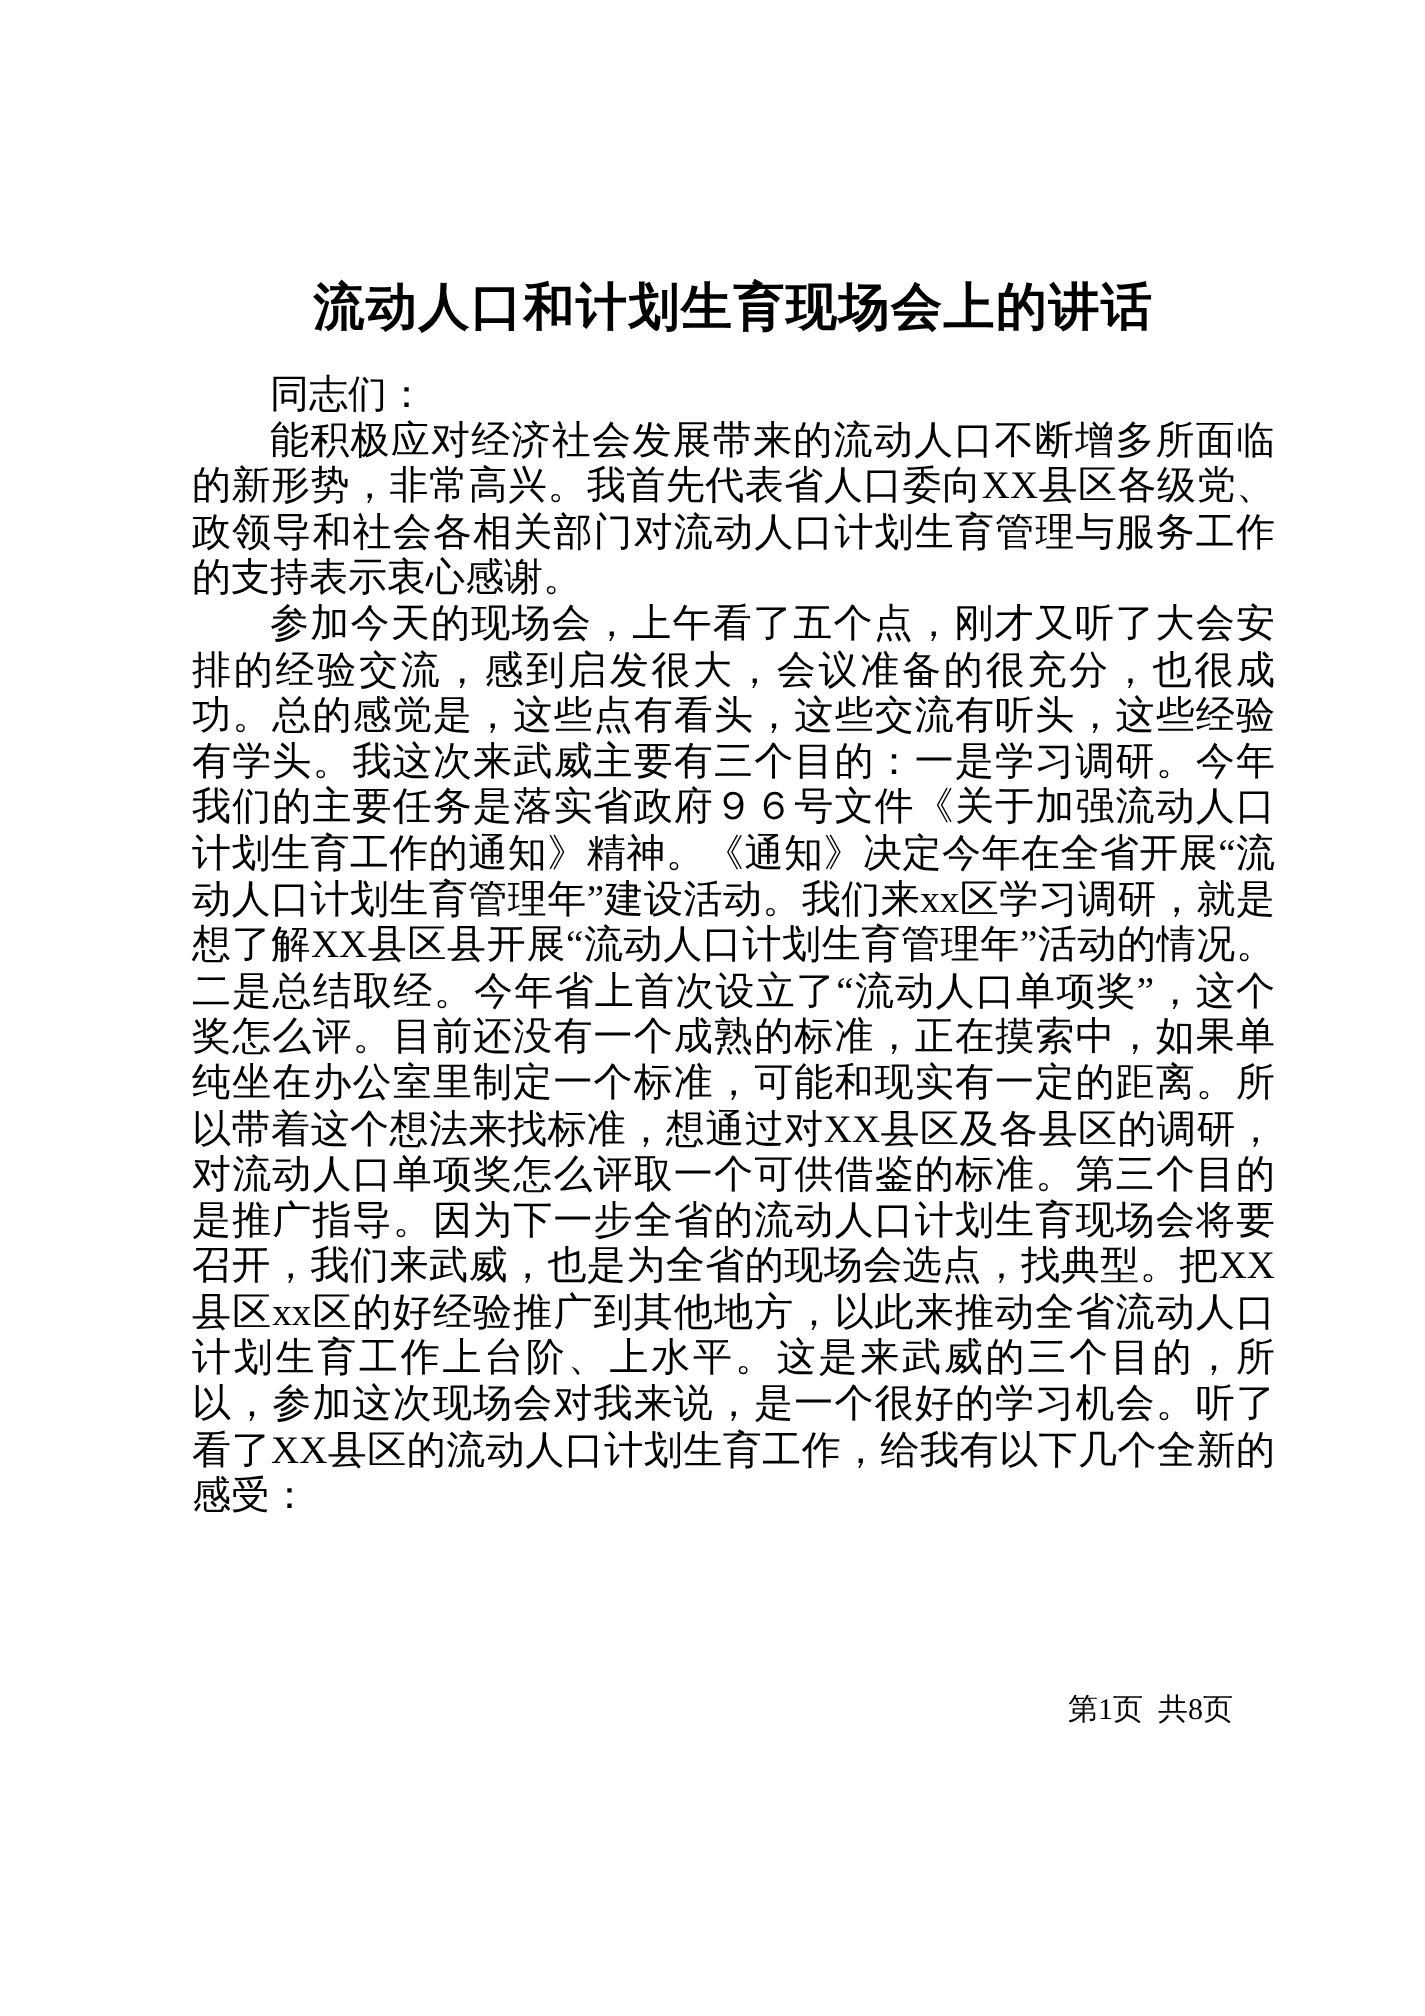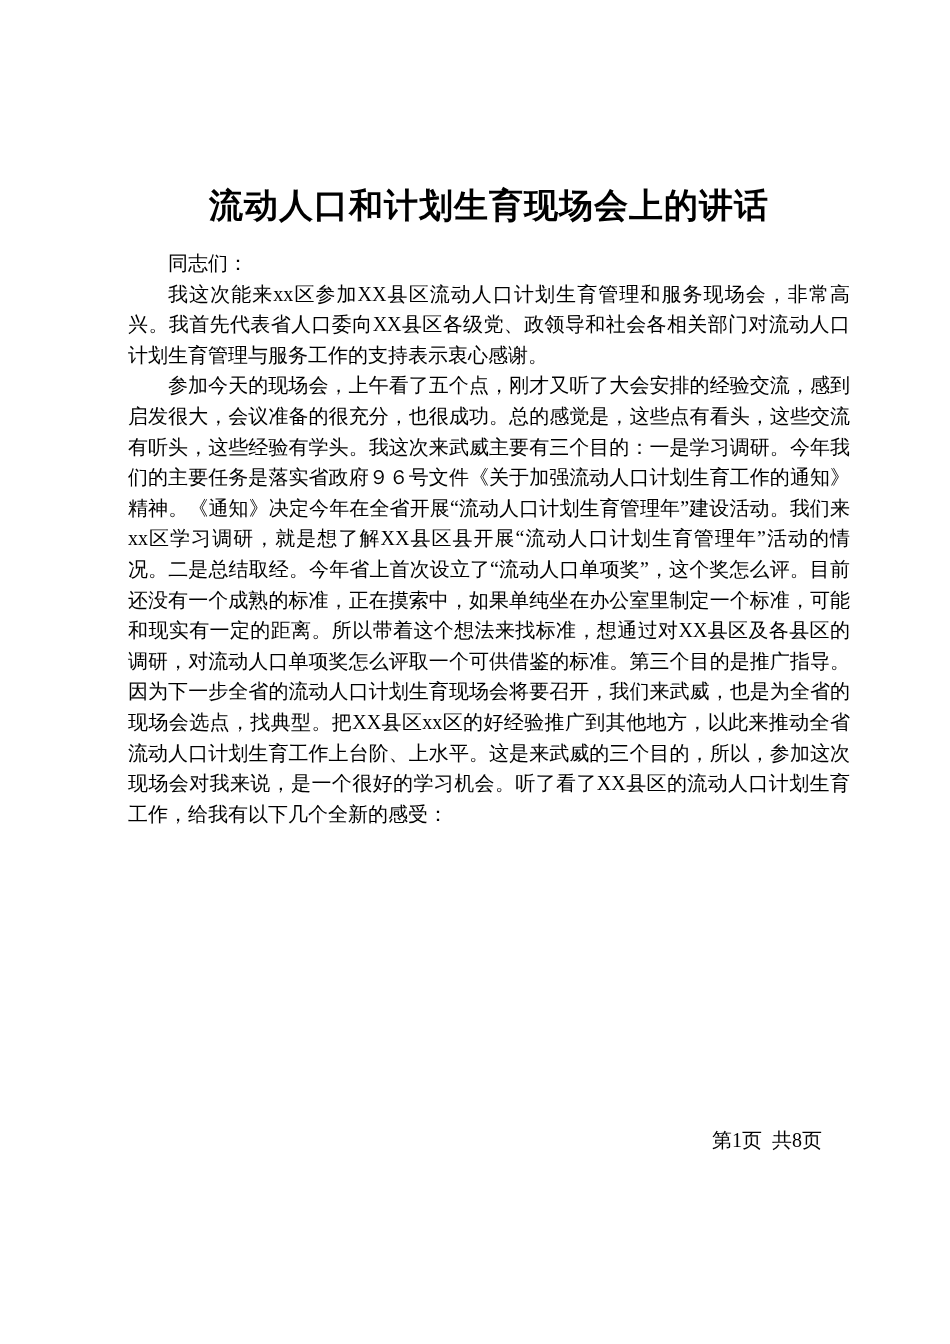--- a/index.html
+++ b/index.html
@@ -26,21 +26,21 @@
   }
   .doc-title {
     font-size: 34px;
     font-weight: bold;
     text-align: center;
     letter-spacing: 1px;
     line-height: 40px;
     margin-bottom: 22px;
   }
   .doc-body p {
-    font-size: 20px;
+    font-size: 26px;
     line-height: 30.6px;
     text-align: justify;
     text-justify: inter-ideograph;
     text-indent: 2em;
     word-break: break-all;
   }
   .blank-line {
     height: 30.6px;
   }
   .page-footer {
@@ -58,21 +58,21 @@
   }
 </style>
 </head>
 <body>
 
 <div class="page">
   <div class="content">
     <h1 class="doc-title">流动人口和计划生育现场会上的讲话</h1>
     <div class="doc-body">
       <p>同志们：</p>
-      <p>我这次能来xx区参加XX县区流动人口计划生育管理和服务现场会，非常高兴。我首先代表省人口委向XX县区各级党、政领导和社会各相关部门对流动人口计划生育管理与服务工作的支持表示衷心感谢。</p>
+      <p>能积极应对经济社会发展带来的流动人口不断增多所面临的新形势，非常高兴。我首先代表省人口委向XX县区各级党、政领导和社会各相关部门对流动人口计划生育管理与服务工作的支持表示衷心感谢。</p>
       <p>参加今天的现场会，上午看了五个点，刚才又听了大会安排的经验交流，感到启发很大，会议准备的很充分，也很成功。总的感觉是，这些点有看头，这些交流有听头，这些经验有学头。我这次来武威主要有三个目的：一是学习调研。今年我们的主要任务是落实省政府９６号文件《关于加强流动人口计划生育工作的通知》精神。《通知》决定今年在全省开展“流动人口计划生育管理年”建设活动。我们来xx区学习调研，就是想了解XX县区县开展“流动人口计划生育管理年”活动的情况。二是总结取经。今年省上首次设立了“流动人口单项奖”，这个奖怎么评。目前还没有一个成熟的标准，正在摸索中，如果单纯坐在办公室里制定一个标准，可能和现实有一定的距离。所以带着这个想法来找标准，想通过对XX县区及各县区的调研，对流动人口单项奖怎么评取一个可供借鉴的标准。第三个目的是推广指导。因为下一步全省的流动人口计划生育现场会将要召开，我们来武威，也是为全省的现场会选点，找典型。把XX县区xx区的好经验推广到其他地方，以此来推动全省流动人口计划生育工作上台阶、上水平。这是来武威的三个目的，所以，参加这次现场会对我来说，是一个很好的学习机会。听了看了XX县区的流动人口计划生育工作，给我有以下几个全新的感受：</p>
       <div class="blank-line"></div>
     </div>
   </div>
 
   <div class="page-footer">
     <span>第1页</span><span class="sep"></span><span>共8页</span>
   </div>
 </div>
 

